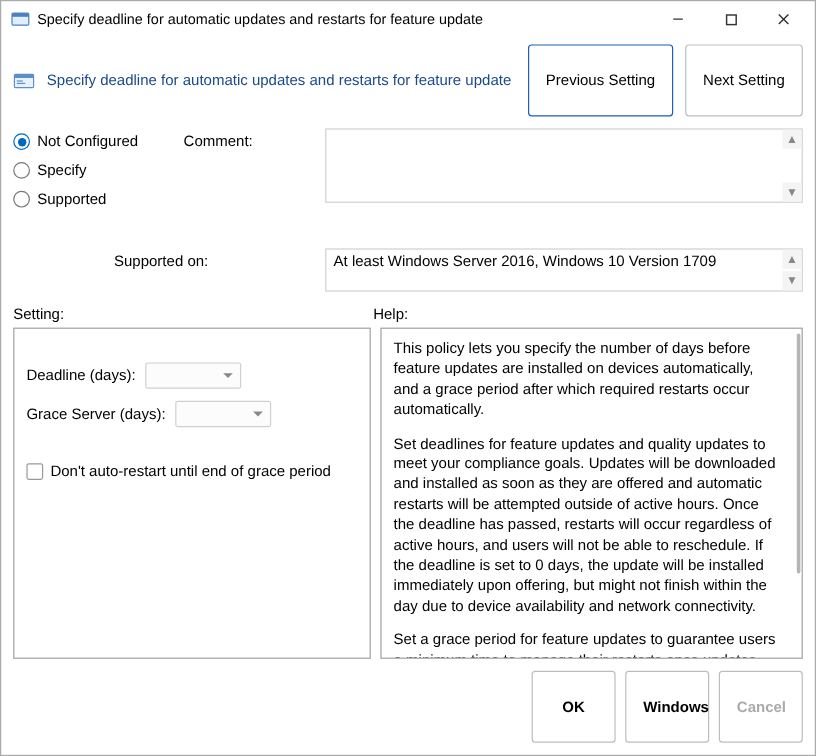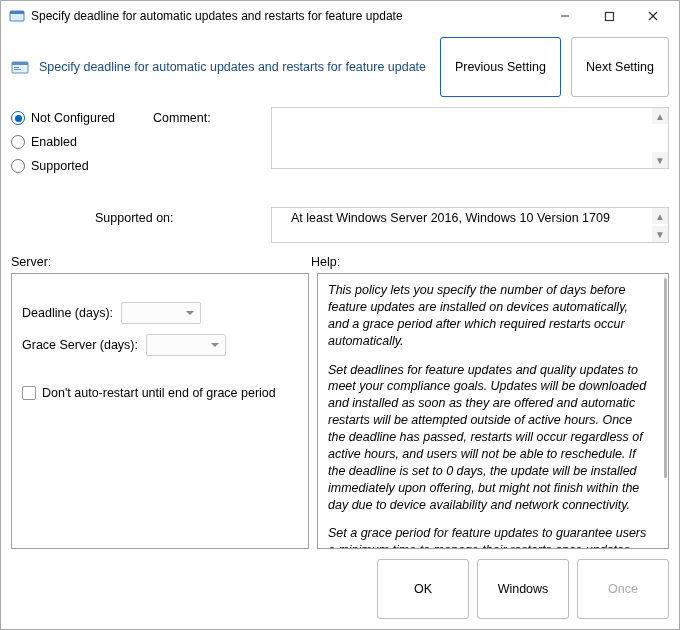--- a/index.html
+++ b/index.html
@@ -145,21 +145,20 @@
     font-size: 10px;
     background: #f4f4f4;
   }
   .textarea-wrap .scroll-arrow.up { top:0; }
   .textarea-wrap .scroll-arrow.down { bottom:0; }
   .support-wrap .scroll-arrow.up { top:0; }
   .support-wrap .scroll-arrow.down { bottom:0; }
   .support-text {
     padding: 3px 18px 3px 6px;
     font-size: 12.5px;
-    margin-left: 13px;
   }
   
   .labels-row {
     display: flex;
     padding: 6px 10px 4px 10px;
   }
   .labels-row .opt-label { width: 300px; }
   .labels-row .help-label { flex: 1; }
   
   .panels {
@@ -182,21 +181,21 @@
     flex: 1;
     position: relative;
   }
   .help-content {
     padding: 8px 20px 8px 10px;
     font-size: 12.5px;
     line-height: 1.35;
     height: 100%;
     overflow: hidden;
   }
-  .help-content p { margin: 0 0 12px 0; font-style: italic; }
+  .help-content p { margin: 0 0 12px 0; }
   .help-scrollbar {
     position: absolute;
     right: 0; top: 0; bottom: 0;
     width: 6px;
     display: flex;
     align-items: flex-start;
     justify-content: center;
     padding-top: 4px;
   }
   .help-scrollbar .thumb {
@@ -240,21 +239,21 @@
     border-radius:2px;
     flex-shrink:0;
   }
   
   .bottom-btns {
     display:flex;
     justify-content:flex-end;
     gap:8px;
     padding: 10px 10px 10px 10px;
   }
-  .bottom-btns .btn { width: 92px; }
+  .bottom-btns .btn { width: 70px; font-weight: bold; }
 </style>
 </head>
 <body>
 
 <div class="titlebar">
   <span class="app-icon">
     <svg width="16" height="16" viewBox="0 0 16 16">
       <rect x="1" y="3" width="14" height="10" rx="1" fill="#dfefff" stroke="#4a80c0" stroke-width="1"></rect>
       <rect x="1" y="3" width="14" height="3" fill="#4a80c0"></rect>
     </svg>
@@ -295,21 +294,21 @@
 </div>
 
 <div class="upper">
   <div class="radio-col">
     <div class="radio-row">
       <span class="radio selected"></span>
       <span>Not Configured</span>
     </div>
     <div class="radio-row">
       <span class="radio"></span>
-      <span>Enabled</span>
+      <span>Specify</span>
     </div>
     <div class="radio-row">
       <span class="radio"></span>
       <span>Supported</span>
     </div>
   </div>
   <div class="fields-col">
     <div class="field-label">Comment:</div>
     <div class="textarea-wrap">
       <div class="scroll-arrow up">▲</div>
@@ -318,21 +317,21 @@
     <div class="field-label" style="grid-column:1; align-self:start; margin-left:-58px;">Supported on:</div>
     <div class="support-wrap">
       <div class="support-text">At least Windows Server 2016, Windows 10 Version 1709</div>
       <div class="scroll-arrow up">▲</div>
       <div class="scroll-arrow down">▼</div>
     </div>
   </div>
 </div>
 
 <div class="labels-row">
-  <div class="opt-label">Server:</div>
+  <div class="opt-label">Setting:</div>
   <div class="help-label">Help:</div>
 </div>
 
 <div class="panels">
   <div class="panel options-panel">
     <div class="opt-field-row">
       <span>Deadline (days):</span>
       <div class="combo"></div>
     </div>
     <div class="opt-field-row">
@@ -353,14 +352,14 @@
     </div>
     <div class="help-scrollbar">
       <div class="thumb"></div>
     </div>
   </div>
 </div>
 
 <div class="bottom-btns">
   <button class="btn">OK</button>
   <button class="btn">Windows</button>
-  <button class="btn disabled">Once</button>
+  <button class="btn disabled">Cancel</button>
 </div>
 
 </body></html>

